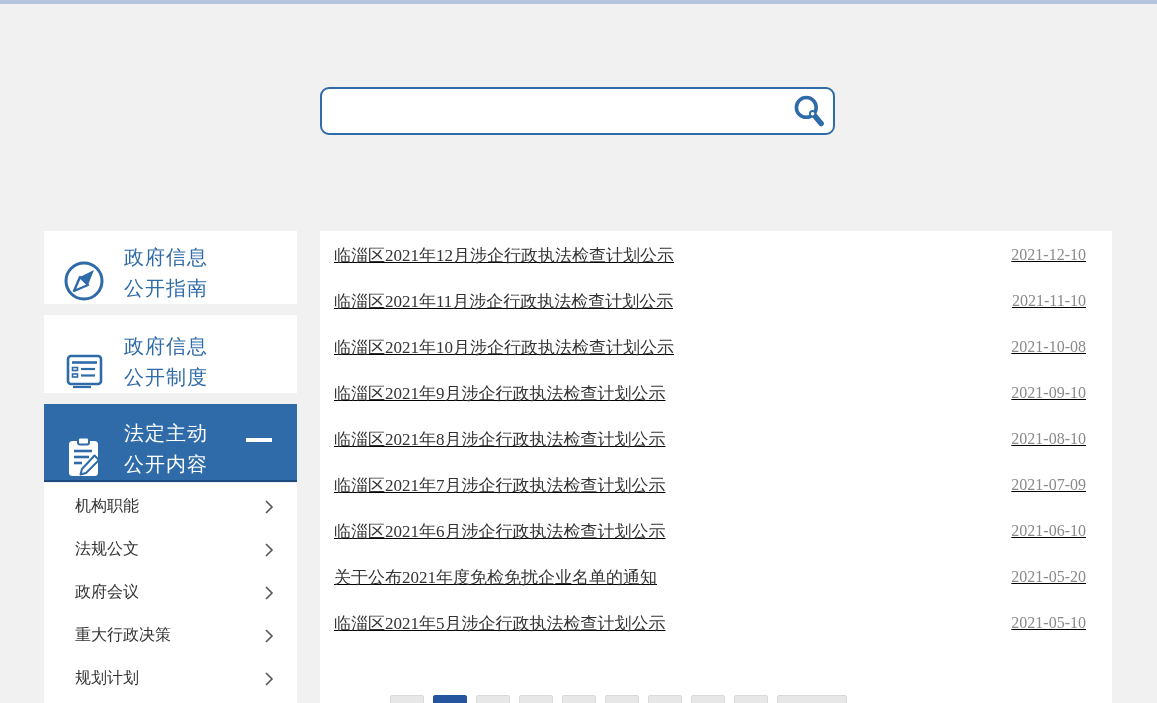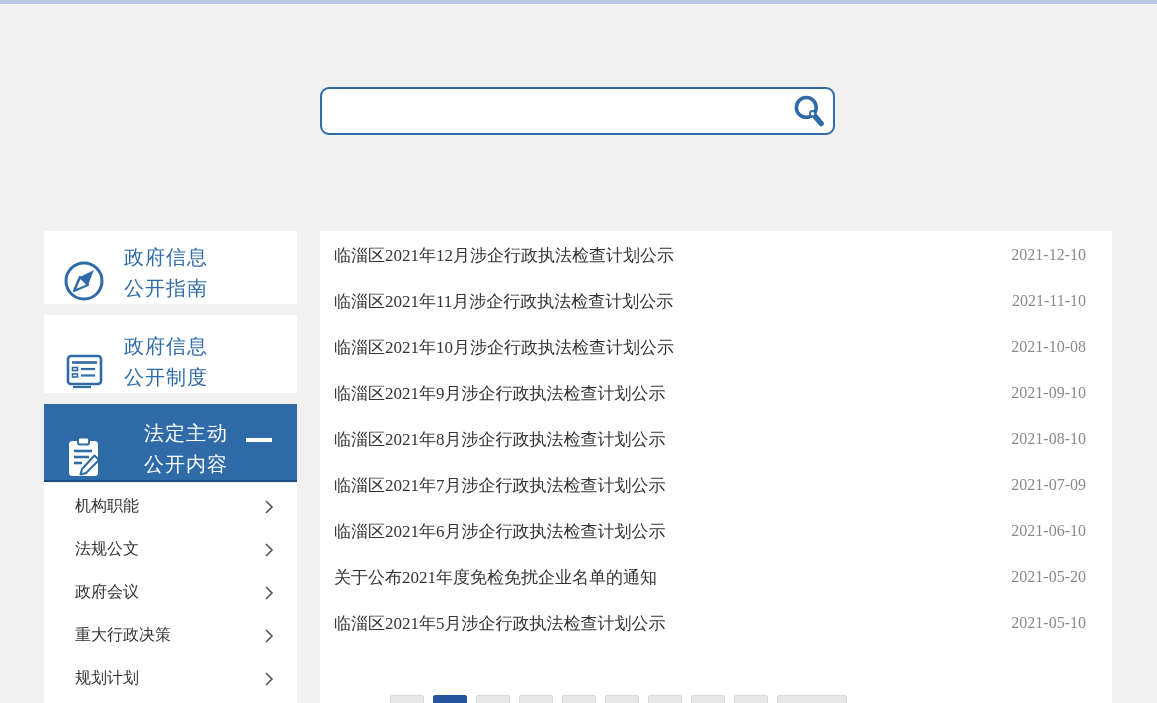--- a/index.html
+++ b/index.html
@@ -14,36 +14,36 @@
   .search-input{flex:1;height:100%;border:none;outline:none;background:transparent;
        font-size:16px;padding:0 12px;color:#333;}
   .search-btn{width:44px;height:44px;border:none;background:transparent;cursor:pointer;
        display:flex;align-items:center;justify-content:center;padding:0;margin-right:2px;}
 
   
   .sidebar{position:absolute;left:44px;top:231px;width:253px;}
   .side-card{background:#ffffff;display:flex;align-items:flex-end;}
   .card-1{height:73px;margin-bottom:11px;}
   .card-2{height:78px;margin-bottom:11px;}
-  .card-3{height:76px;background:#2e6ba8;border-bottom:2px solid #1d4b80;position:relative;gap:20px;}
+  .card-3{height:76px;background:#2e6ba8;border-bottom:2px solid #1d4b80;position:relative;}
   .side-icon{width:46px;height:46px;margin-left:17px;flex:0 0 auto;display:flex;
        align-items:center;justify-content:center;}
   .side-label{margin-left:17px;font-size:20px;line-height:31px;color:#2e6ba8;letter-spacing:1px;}
   .card-3 .side-label{color:#ffffff;}
   .collapse-dash{position:absolute;right:25px;top:34px;width:26px;height:4px;background:#ffffff;}
 
   .submenu{background:#ffffff;margin-top:1px;padding-top:2px;height:221px;}
   .submenu-item{height:43px;display:flex;align-items:center;justify-content:space-between;
        padding:0 23px 0 31px;cursor:pointer;}
   .submenu-label{font-size:16px;color:#333333;}
   .chev{display:flex;align-items:center;}
 
   
   .list-panel{position:absolute;left:320px;top:231px;width:792px;height:472px;background:#ffffff;}
-  .list-rows{padding-top:1px;}
+  .list-rows{padding-top:1px;text-decoration:underline;}
   .list-row{height:46px;display:flex;align-items:center;justify-content:space-between;
        padding-left:14px;padding-right:26px;cursor:pointer;}
   .row-title{font-family:"Liberation Serif","DejaVu Serif",serif;font-size:17px;color:#333333;
        white-space:nowrap;overflow:hidden;}
   .row-date{font-family:"Liberation Serif","DejaVu Serif",serif;font-size:16px;color:#8a8a8a;
        flex:0 0 auto;margin-left:20px;}
 
   
   .pagination{position:absolute;left:70px;top:464px;display:flex;gap:9px;}
   .page-box{width:34px;height:26px;background:#e7e7e7;border:1px solid #d9d9d9;border-radius:2px;

